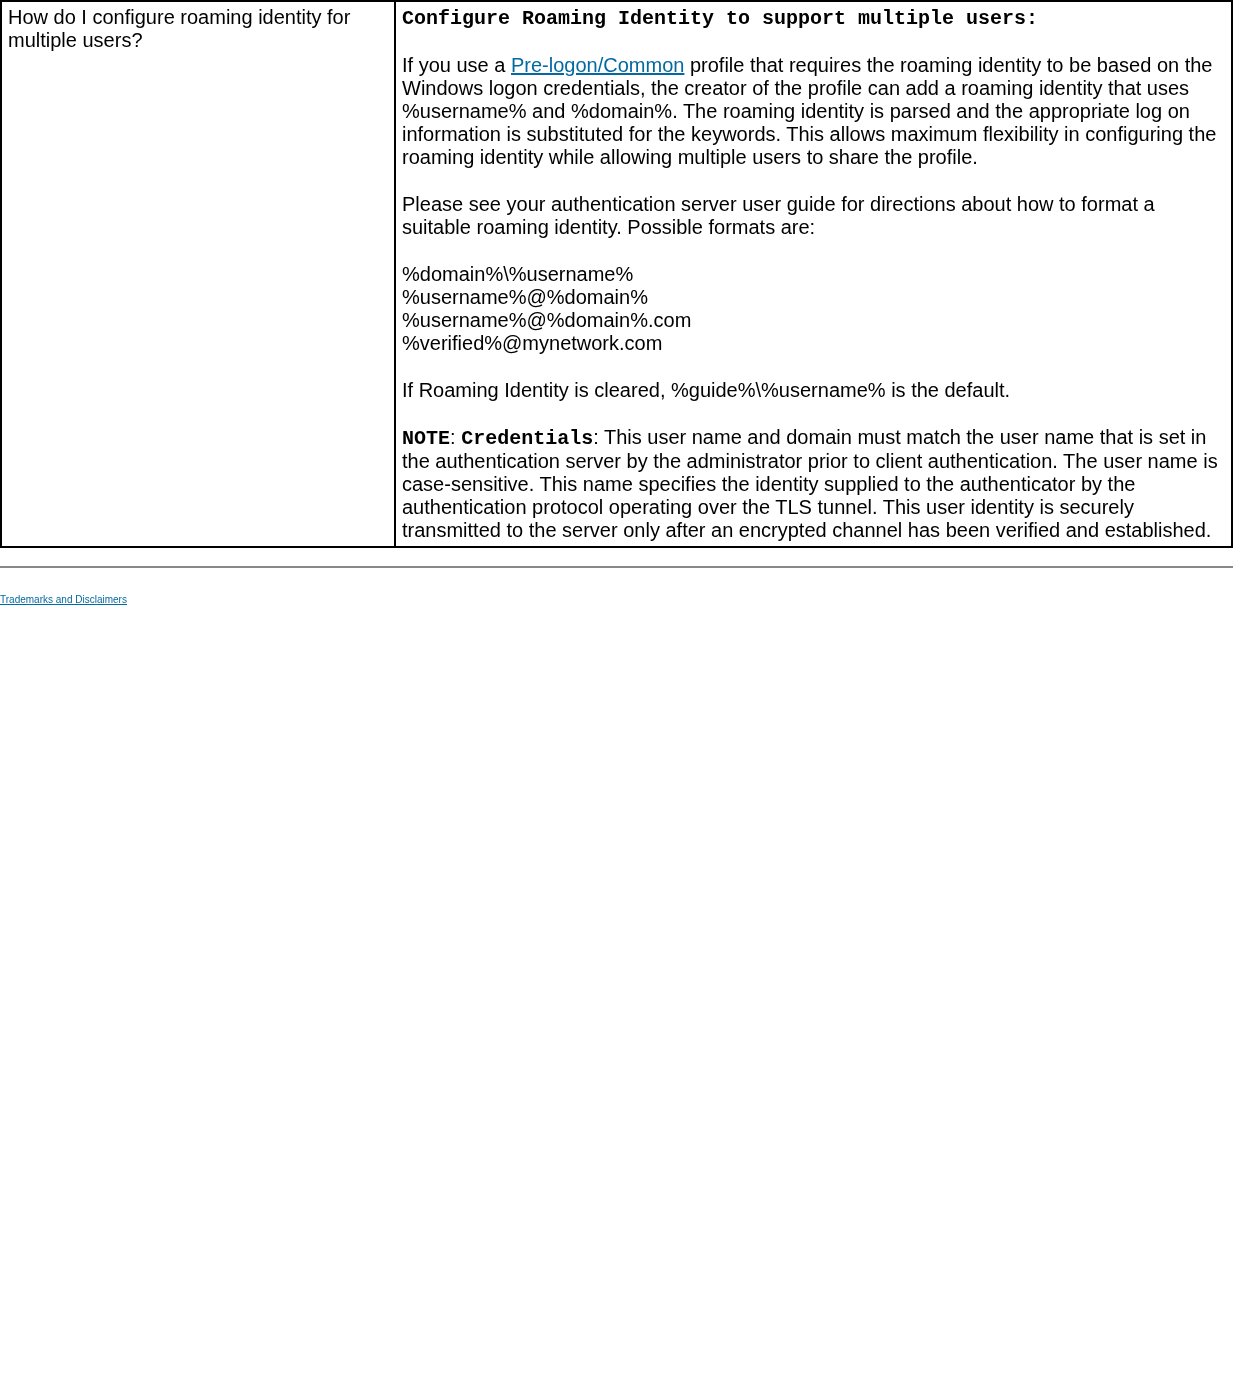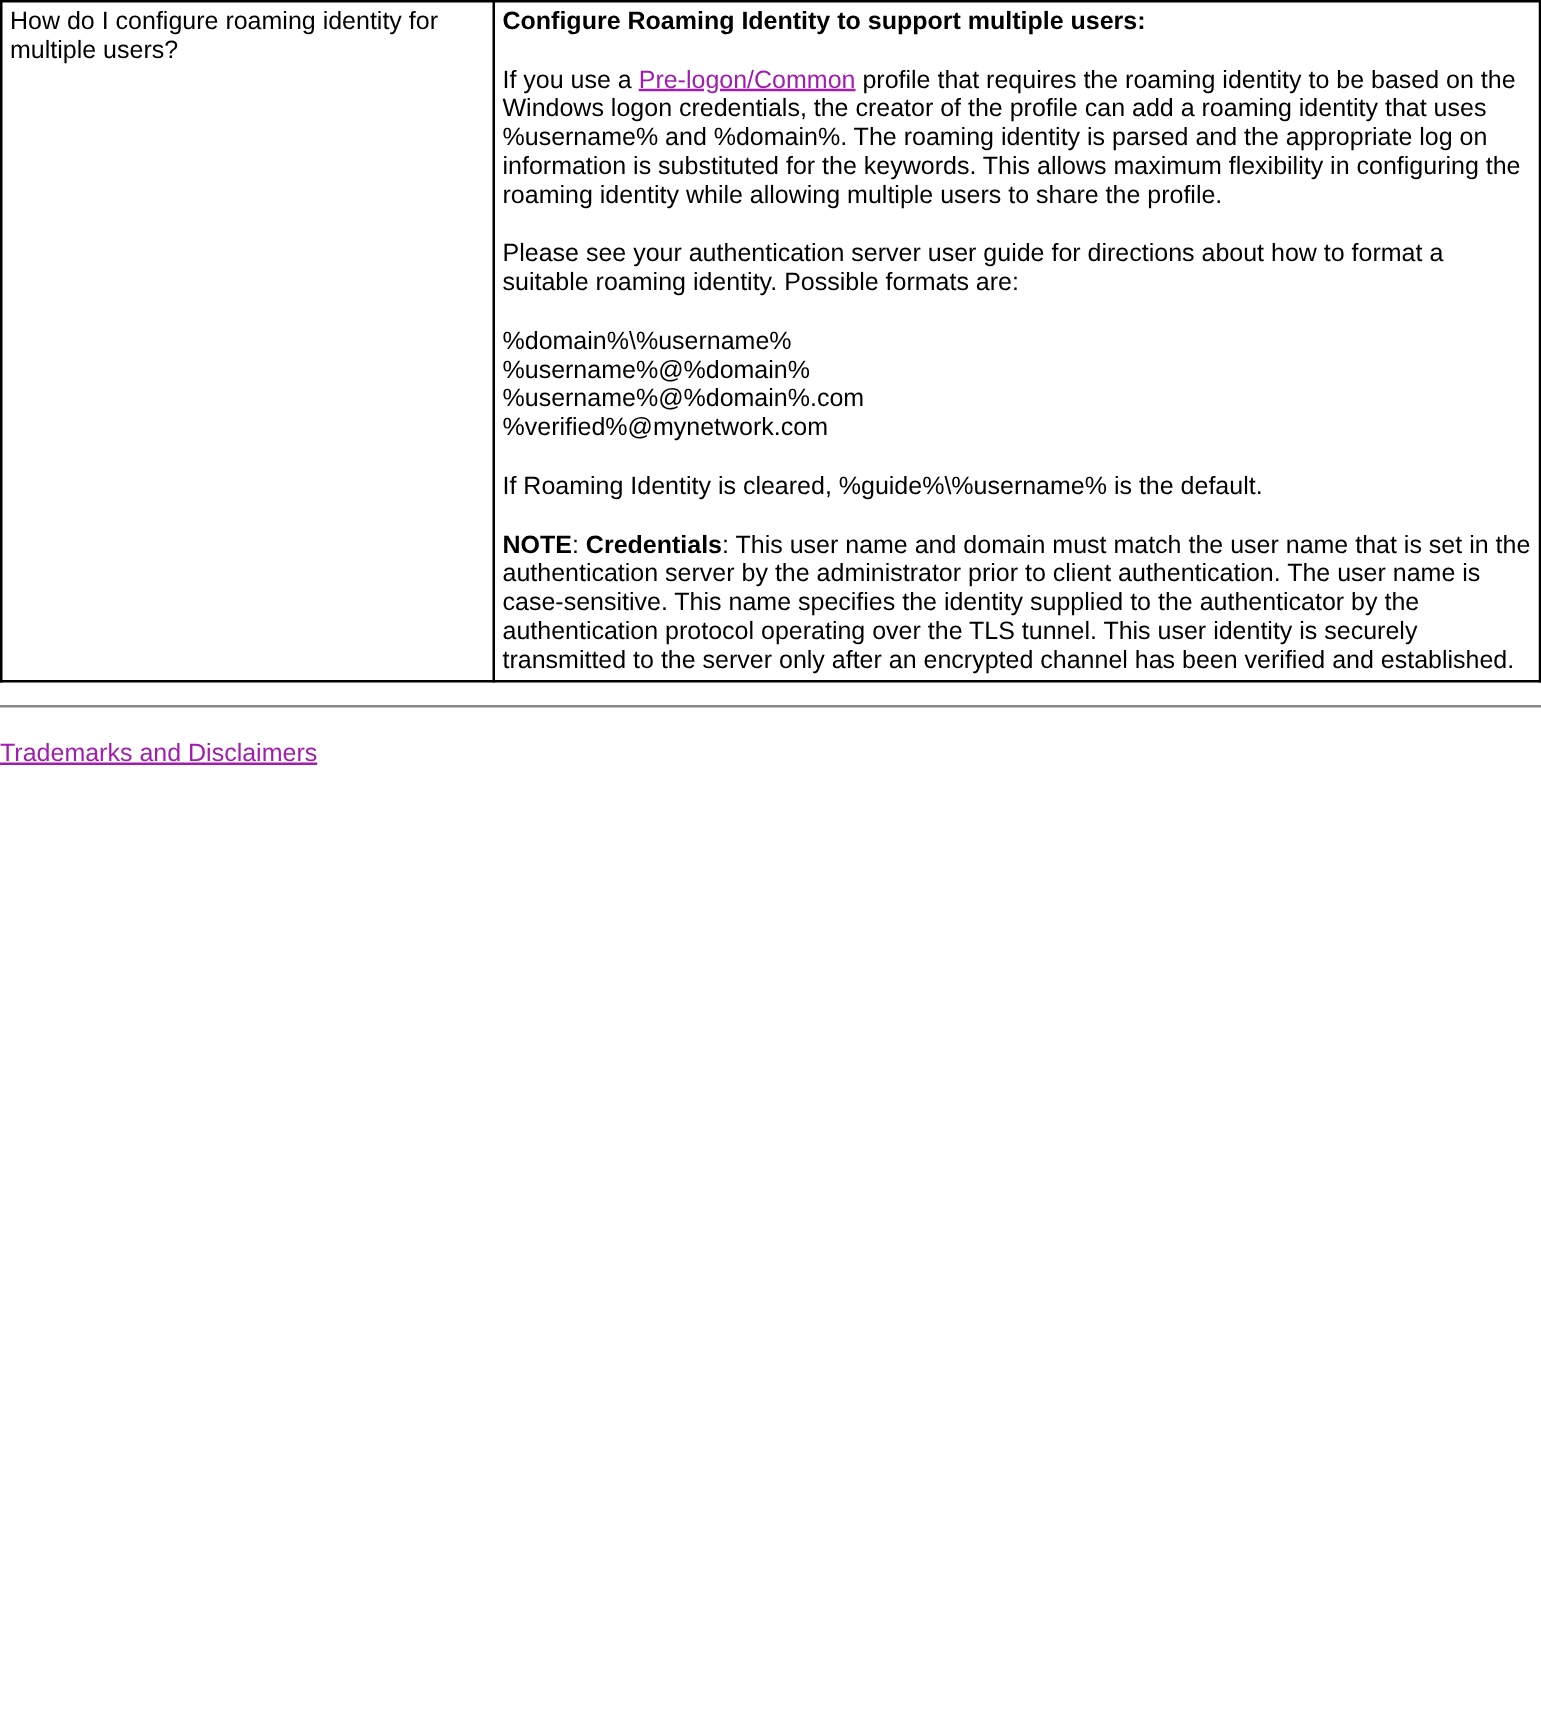--- a/index.html
+++ b/index.html
@@ -22,39 +22,41 @@
       padding: 4px 6px;
     }
     td.left-col {
       width: 380px;
     }
     td.right-col {
       padding: 4px 6px;
     }
     .bold {
       font-weight: bold;
+      font-family: Liberation Mono, monospace;
     }
     .para {
       margin-top: 24px;
     }
     a {
-      color: #a21caf;
+      color: #0369a1;
       text-decoration: underline;
     }
     hr {
       margin-top: 18px;
       margin-bottom: 26px;
       border: none;
       border-top: 2px solid #888;
     }
     .links-section p {
       margin: 0 0 32px 0;
     }
     .small-link {
-      font-size: 20px;
+      font-size: 10px;
+      text-decoration: underline;
     }
   </style>
 </head>
 <body>
 
 <table class="main-table">
   <tbody>
       <tr>
     <td class="left-col">
       <span>How do I configure roaming identity for multiple users?</span>

